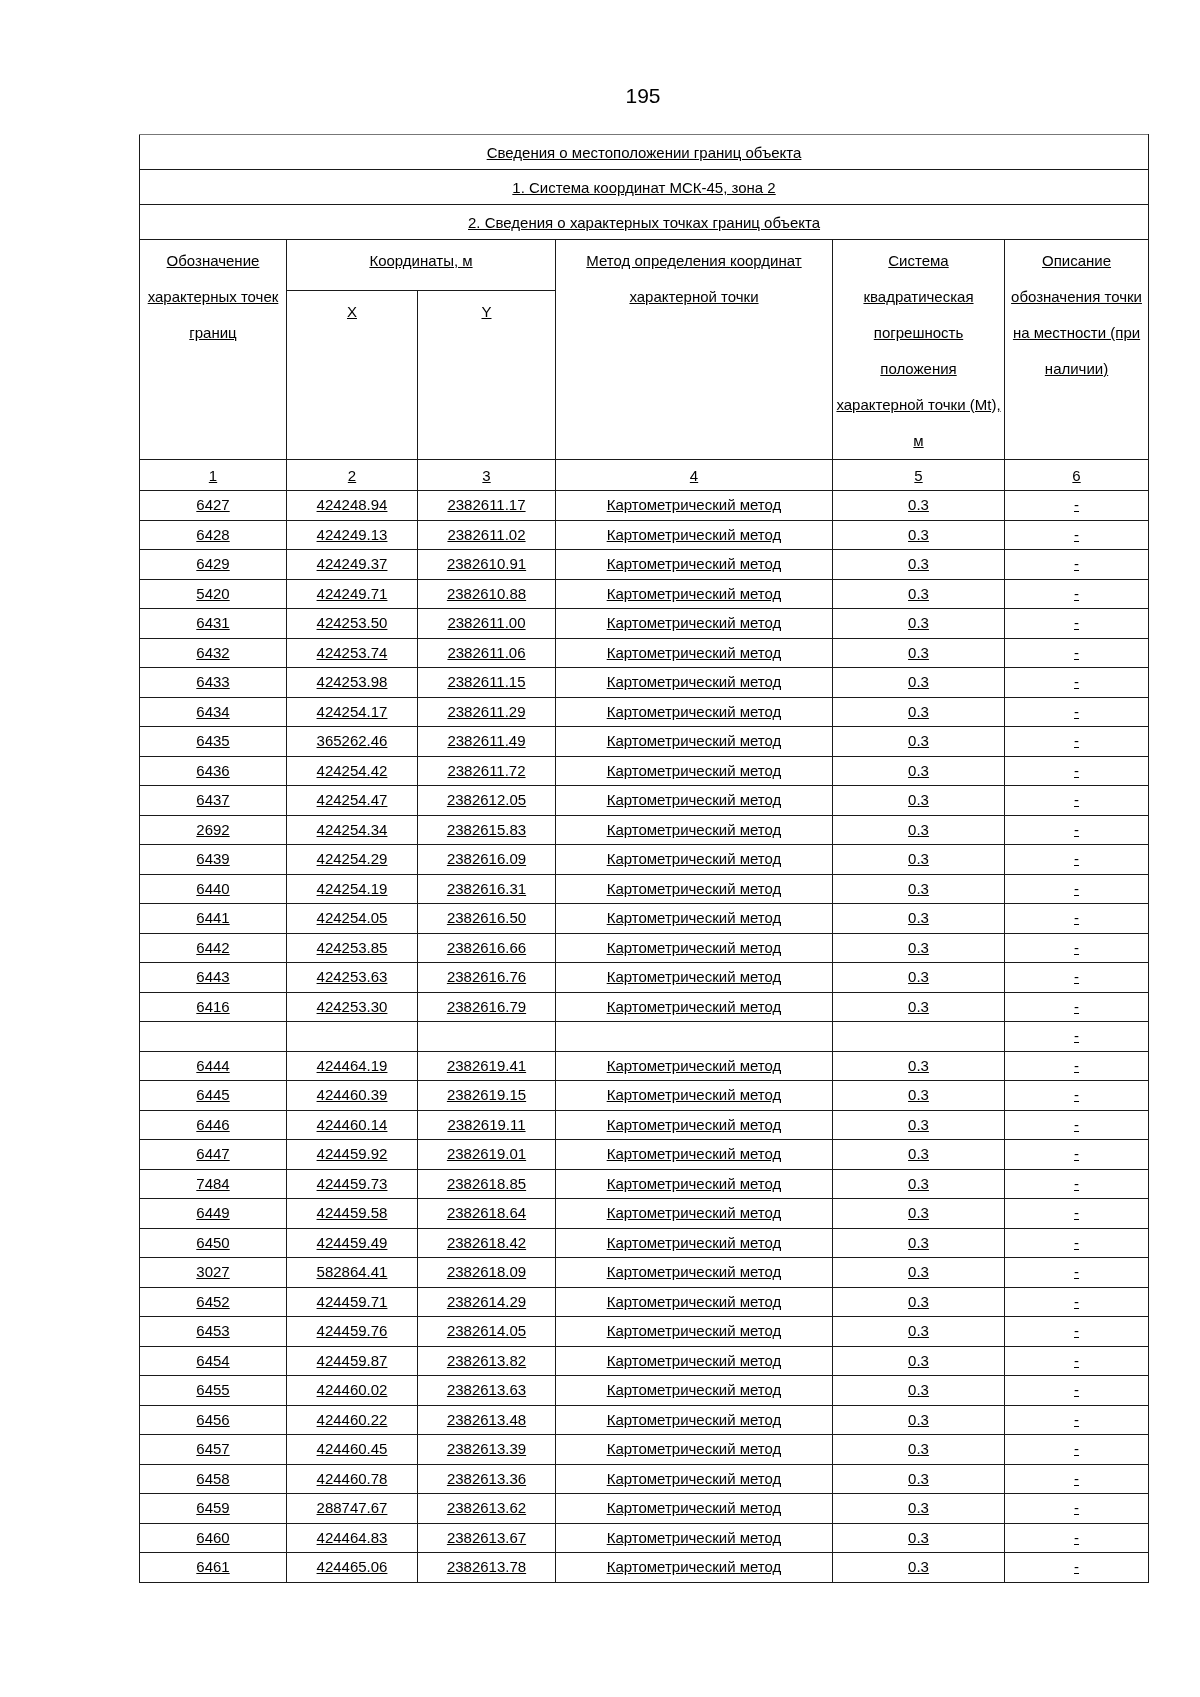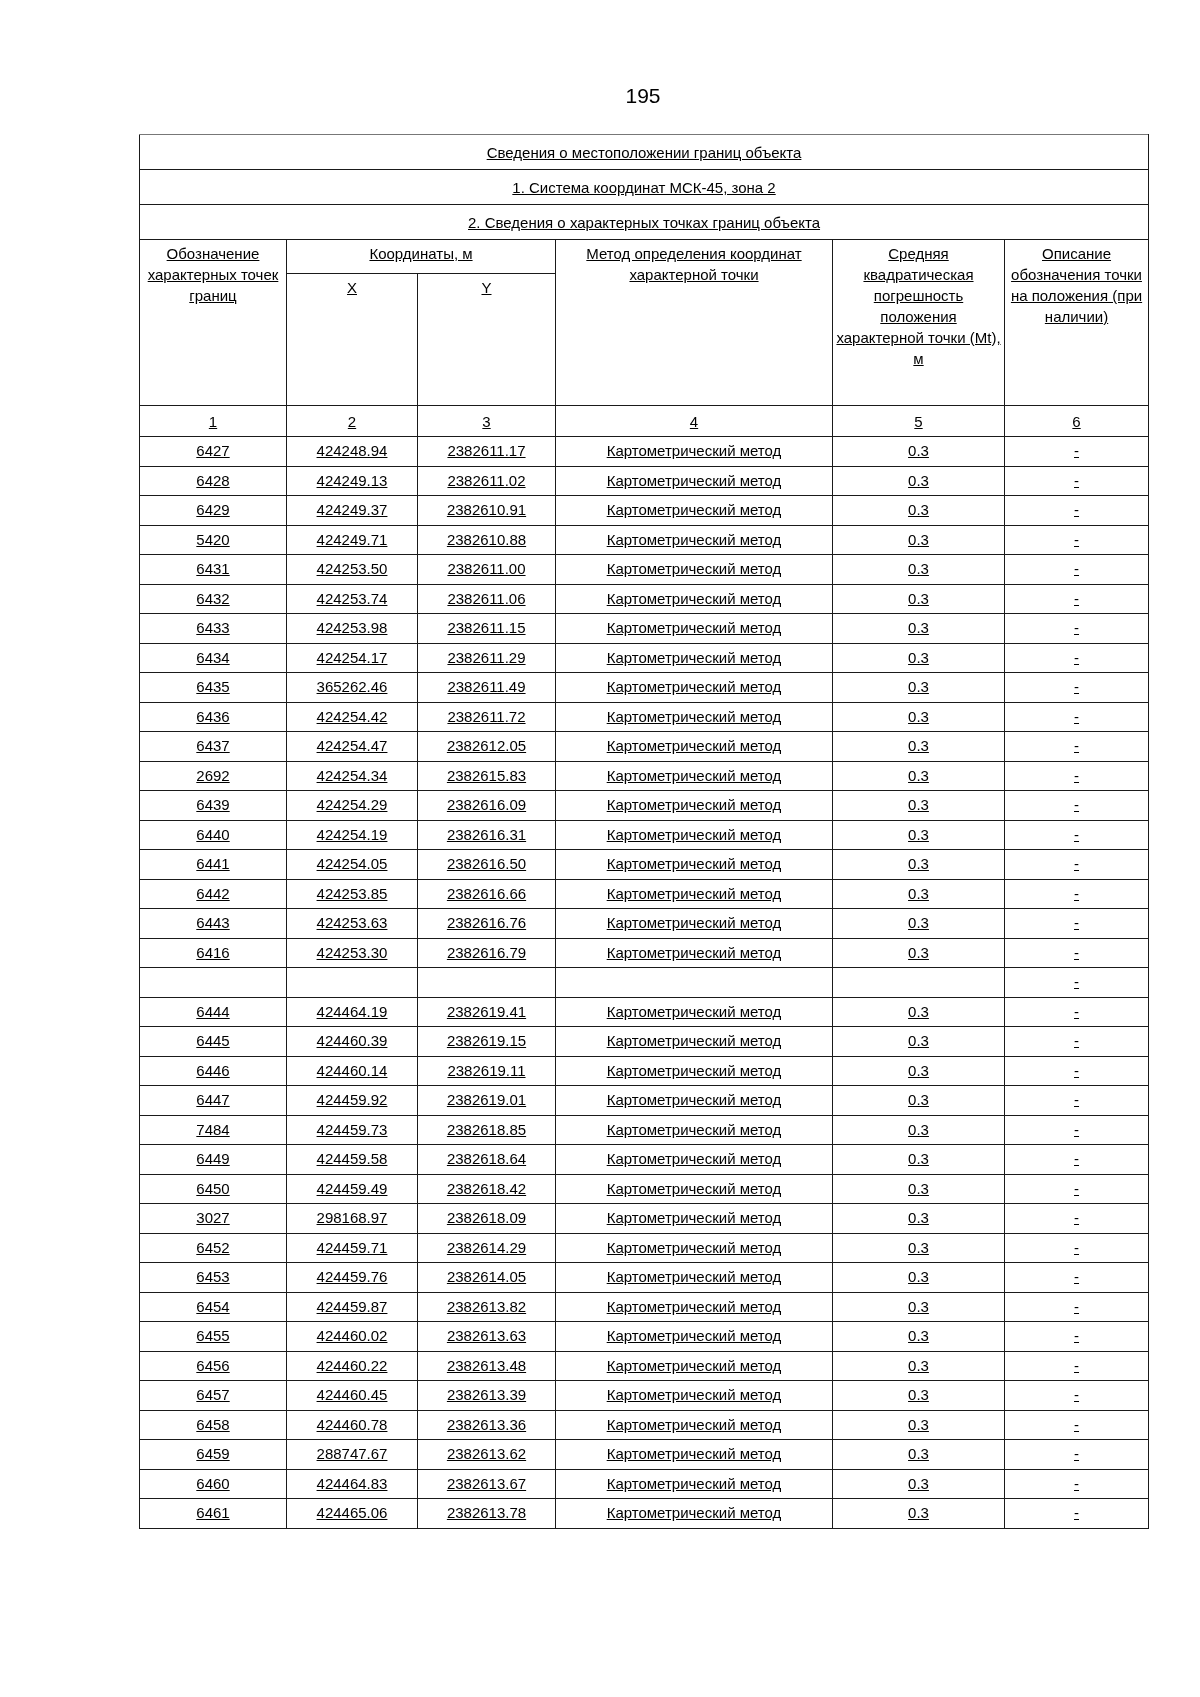--- a/index.html
+++ b/index.html
@@ -1,21 +1,21 @@
 <!DOCTYPE html>
 <html><head>
 <meta charset="utf-8">
 <style>
   html, body { margin: 0; padding: 0; background: #ffffff; }
   body { width: 1200px; height: 1697px; position: relative; font-family: "Liberation Sans", sans-serif; color: #000; }
   .page-number { position: absolute; top: 84px; left: 0; width: 1286px; text-align: center; font-size: 21px; }
   table.bounds { position: absolute; left: 139px; top: 134px; width: 1009px; border-collapse: collapse; table-layout: fixed; font-size: 15px; text-decoration: underline; }
   table.bounds td, table.bounds th { border: 1.5px solid #1a1a1a; padding: 0 2px; text-align: center; font-weight: normal; overflow: hidden; white-space: nowrap; }
   tr.title-row td { height: 34px; border-left-color: #1a1a1a; border-top-color: #777; }
-  tr.head-row th { vertical-align: top; line-height: 21px; white-space: normal; padding-top: 3px; }
+  tr.head-row th { vertical-align: top; line-height: 36px; white-space: normal; padding-top: 3px; }
   tr.head-row1 th { height: 30px; }
   tr.head-row2 th { height: 128px; }
   tr.num-row td { height: 30px; }
   tr.data-row td { height: 28.5px; line-height: 26px; border-top-color: #888; }
   td.method { text-align: left; padding-left: 6px; }
   col.c1 { width: 147px; } col.c2 { width: 131px; } col.c3 { width: 138px; }
   col.c4 { width: 277px; } col.c5 { width: 172px; } col.c6 { width: 144px; }
 </style>
 </head>
 <body>
@@ -38,22 +38,22 @@
     <tr class="title-row">
         <td colspan="6">1. Система координат МСК-45, зона 2</td>
       </tr>
     <tr class="title-row">
         <td colspan="6">2. Сведения о характерных точках границ объекта</td>
       </tr>
     <tr class="head-row head-row1">
       <th rowspan="2">Обозначение характерных точек границ</th>
       <th colspan="2">Координаты, м</th>
       <th rowspan="2">Метод определения координат характерной точки</th>
-      <th rowspan="2">Средняя квадратическая погрешность положения характерной точки (Mt), м</th>
-      <th rowspan="2">Описание обозначения точки на положения (при наличии)</th>
+      <th rowspan="2">Система квадратическая погрешность положения характерной точки (Mt), м</th>
+      <th rowspan="2">Описание обозначения точки на местности (при наличии)</th>
     </tr>
     <tr class="head-row head-row2">
       <th>X</th>
       <th>Y</th>
     </tr>
     <tr class="num-row">
       <td>1</td>
       <td>2</td>
       <td>3</td>
       <td>4</td>
@@ -263,21 +263,21 @@
       <tr class="data-row">
         <td>6450</td>
         <td>424459.49</td>
         <td>2382618.42</td>
         <td class="method">Картометрический метод</td>
         <td>0.3</td>
         <td>-</td>
       </tr>
       <tr class="data-row">
         <td>3027</td>
-        <td>298168.97</td>
+        <td>582864.41</td>
         <td>2382618.09</td>
         <td class="method">Картометрический метод</td>
         <td>0.3</td>
         <td>-</td>
       </tr>
       <tr class="data-row">
         <td>6452</td>
         <td>424459.71</td>
         <td>2382614.29</td>
         <td class="method">Картометрический метод</td>

